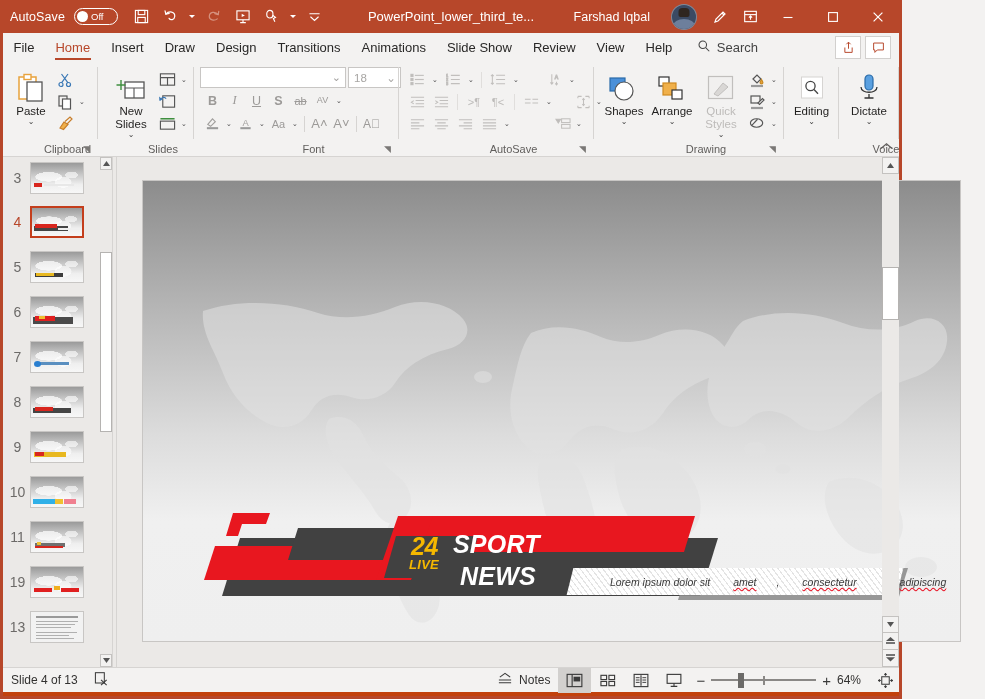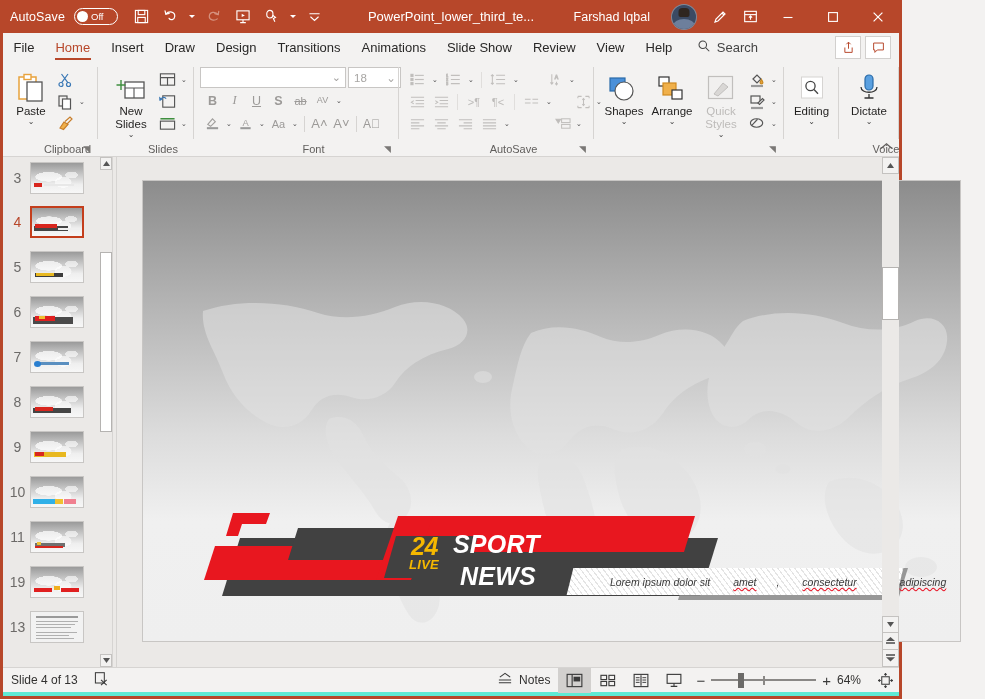--- a/index.html
+++ b/index.html
@@ -8,21 +8,21 @@
     font-family: "Liberation Sans", sans-serif;
     overflow: hidden;
     background: #f3f2f1;
   }
   #app {
     width: 902px; height: 699px;
     position: relative;
     border-left: 3px solid #b7472a;
     border-right: 3px solid #b7472a;
     border-bottom: 3px solid #b7472a;
-    background: #5eead4;
+    background: #c2410c;
   }
 
   
   .titlebar {
     height: 33px;
     background: #b7472a;
     display: flex; align-items: center;
     color: #fff;
     position: relative;
     margin: 0 -3px;
@@ -691,20 +691,21 @@
             <div class="sbtn">
               <svg width="17" height="15" viewBox="0 0 18 15" fill="none" stroke="#555" stroke-width="1.2">
                 <ellipse cx="8" cy="7" rx="6.5" ry="4.5"></ellipse>
                   <path d="M3 9.5 L9 3"></path>
               </svg>
             </div>
             <div class="cv2">⌄</div>
           </div>
         </div>
       </div>
+      <div class="gname">Drawing</div>
       <div class="dlg">◥</div>
     </div>
 
     <div class="grp" style="width:55px">
       <div class="body" style="justify-content:center">
         <div class="bigbtn" style="width:50px">
           <div class="ic">
             <svg width="30" height="30" viewBox="0 0 30 30" fill="none">
               <rect x="4.5" y="2" width="21" height="21" stroke="#d6d4d2" stroke-width="1" fill="#fff"></rect>
               <circle cx="13.5" cy="11" r="4.6" stroke="#444" stroke-width="1.3"></circle>

